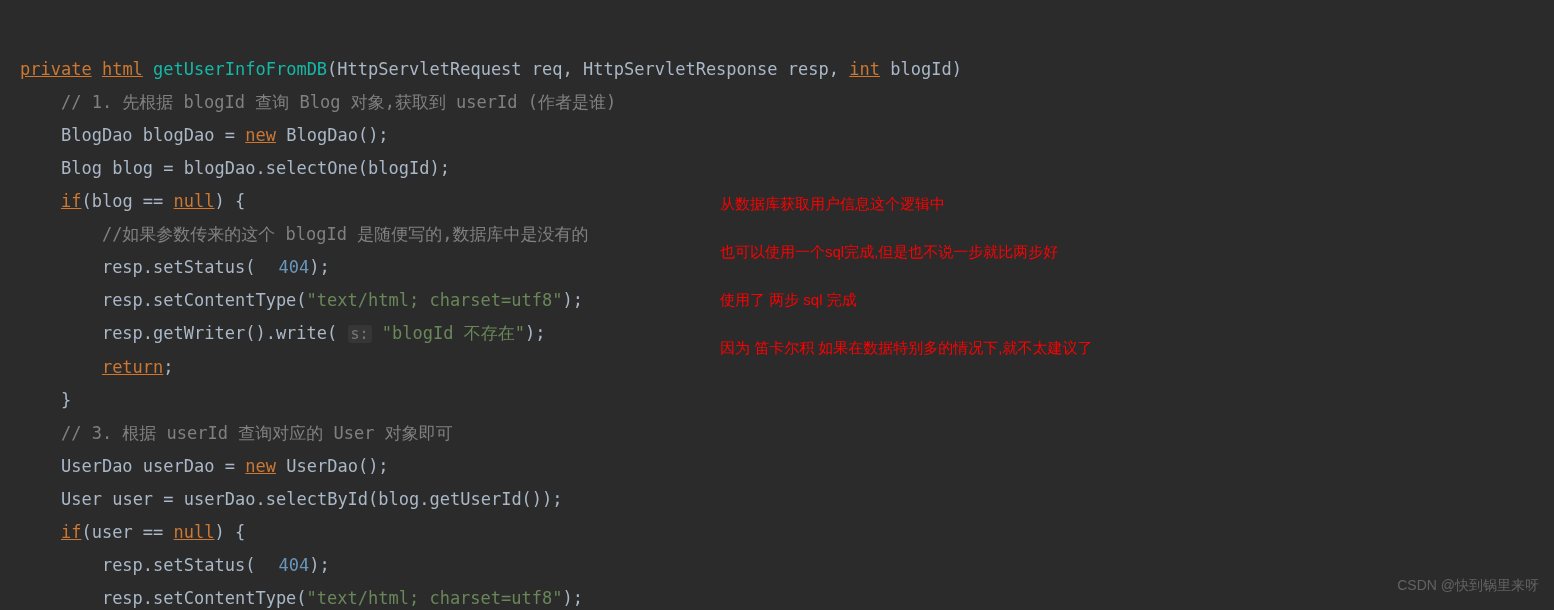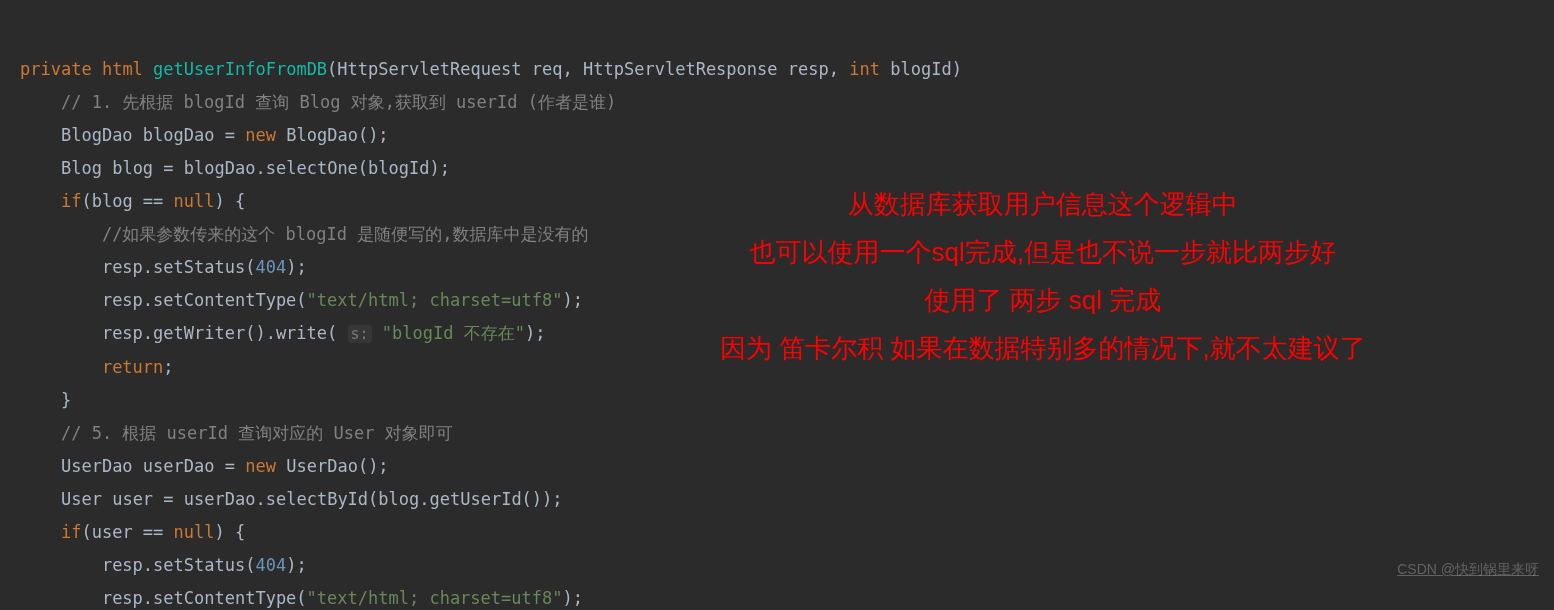--- a/index.html
+++ b/index.html
@@ -12,63 +12,61 @@
   position: relative;
   width: 1554px;
   height: 610px;
   overflow: hidden;
 }
 .code-area {
   padding: 20px 0 0 20px;
   white-space: pre;
   position: relative;
 }
-.kw { color: #cc7832; }
+.kw { color: #cc7832; text-decoration: underline; }
 .method-def { color: #14b8a6; }
 .comment { color: #808080; }
 .str { color: #6a8759; }
-.num { color: #6897bb; }
+.num { color: #6897bb; margin-left: 23px; }
 .hint { color: #787878; background: rgba(100,100,100,0.2); padding: 0 3px; border-radius: 3px; font-size: 15px; }
 .annotation-overlay {
   position: absolute;
   left: 720px;
   top: 180px;
   color: #ff0000;
   font-family: "Microsoft YaHei", sans-serif;
-  font-size: 26px;
+  font-size: 15px;
   line-height: 48px;
   white-space: nowrap;
-  text-align: center;
 }
 .watermark {
   position: absolute;
   right: 15px;
-  bottom: 24px;
+  bottom: 8px;
   color: rgba(200,200,200,0.35);
   font-family: "Microsoft YaHei", sans-serif;
   font-size: 14px;
-  text-decoration: underline;
 }
 </style>
 </head>
 <body>
 
 <div class="code-area">
 <span class="kw">private</span> <span class="kw">html</span> <span class="method-def">getUserInfoFromDB</span><span>(</span><span>HttpServletRequest</span> <span>req</span><span>,</span> <span>HttpServletResponse</span> <span>resp</span><span>,</span> <span class="kw">int</span> <span>blogId</span><span>)</span>
     <span class="comment">// 1. 先根据 blogId 查询 Blog 对象,获取到 userId (作者是谁)</span>
     <span>BlogDao</span> <span>blogDao</span> <span>=</span> <span class="kw">new</span> <span>BlogDao</span><span>();</span>
     <span>Blog</span> <span>blog</span> <span>=</span> <span>blogDao.selectOne(blogId);</span>
     <span class="kw">if</span><span>(blog ==</span> <span class="kw">null</span><span>) {</span>
         <span class="comment">//如果参数传来的这个 blogId 是随便写的,数据库中是没有的</span>
         <span>resp.setStatus(</span><span class="num">404</span><span>);</span>
         <span>resp.setContentType(</span><span class="str">"text/html; charset=utf8"</span><span>);</span>
         <span>resp.getWriter().write(</span> <span class="hint">s:</span> <span class="str">"blogId 不存在"</span><span>);</span>
         <span class="kw">return</span><span>;</span>
     <span>}</span>
-    <span class="comment">// 5. 根据 userId 查询对应的 User 对象即可</span>
+    <span class="comment">// 3. 根据 userId 查询对应的 User 对象即可</span>
     <span>UserDao</span> <span>userDao</span> <span>=</span> <span class="kw">new</span> <span>UserDao</span><span>();</span>
     <span>User</span> <span>user</span> <span>=</span> <span>userDao.selectById(blog.getUserId());</span>
     <span class="kw">if</span><span>(user ==</span> <span class="kw">null</span><span>) {</span>
         <span>resp.setStatus(</span><span class="num">404</span><span>);</span>
         <span>resp.setContentType(</span><span class="str">"text/html; charset=utf8"</span><span>);</span>
           
 </div>
 
 <div class="annotation-overlay">
 <div>从数据库获取用户信息这个逻辑中</div>

